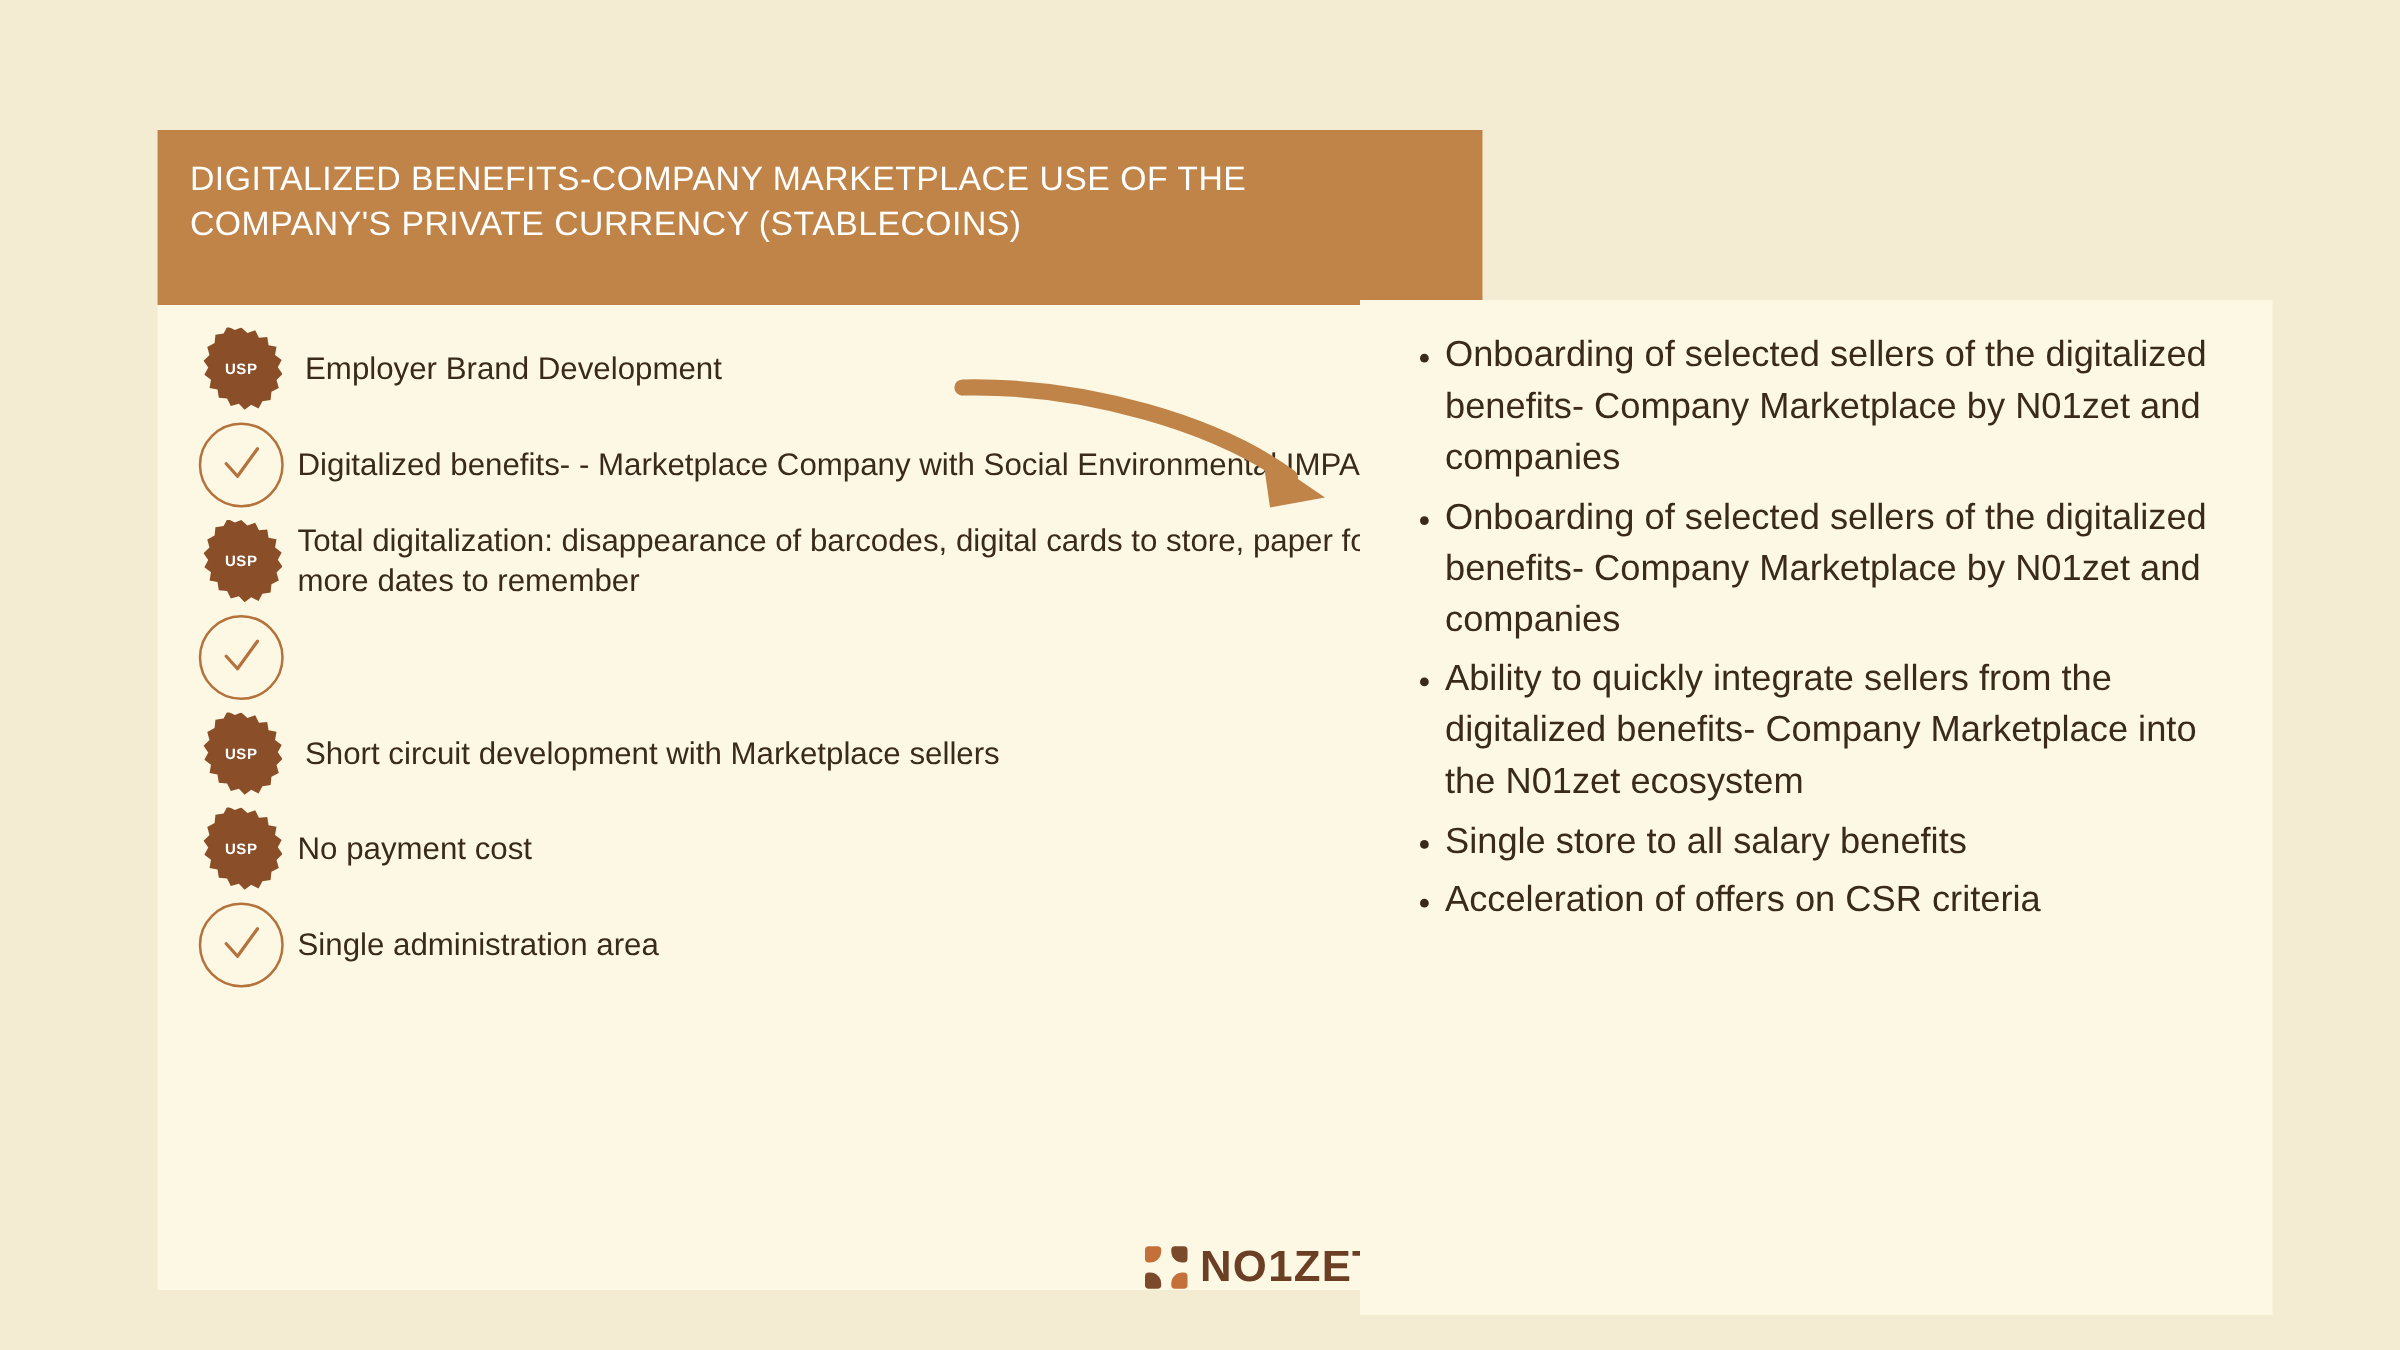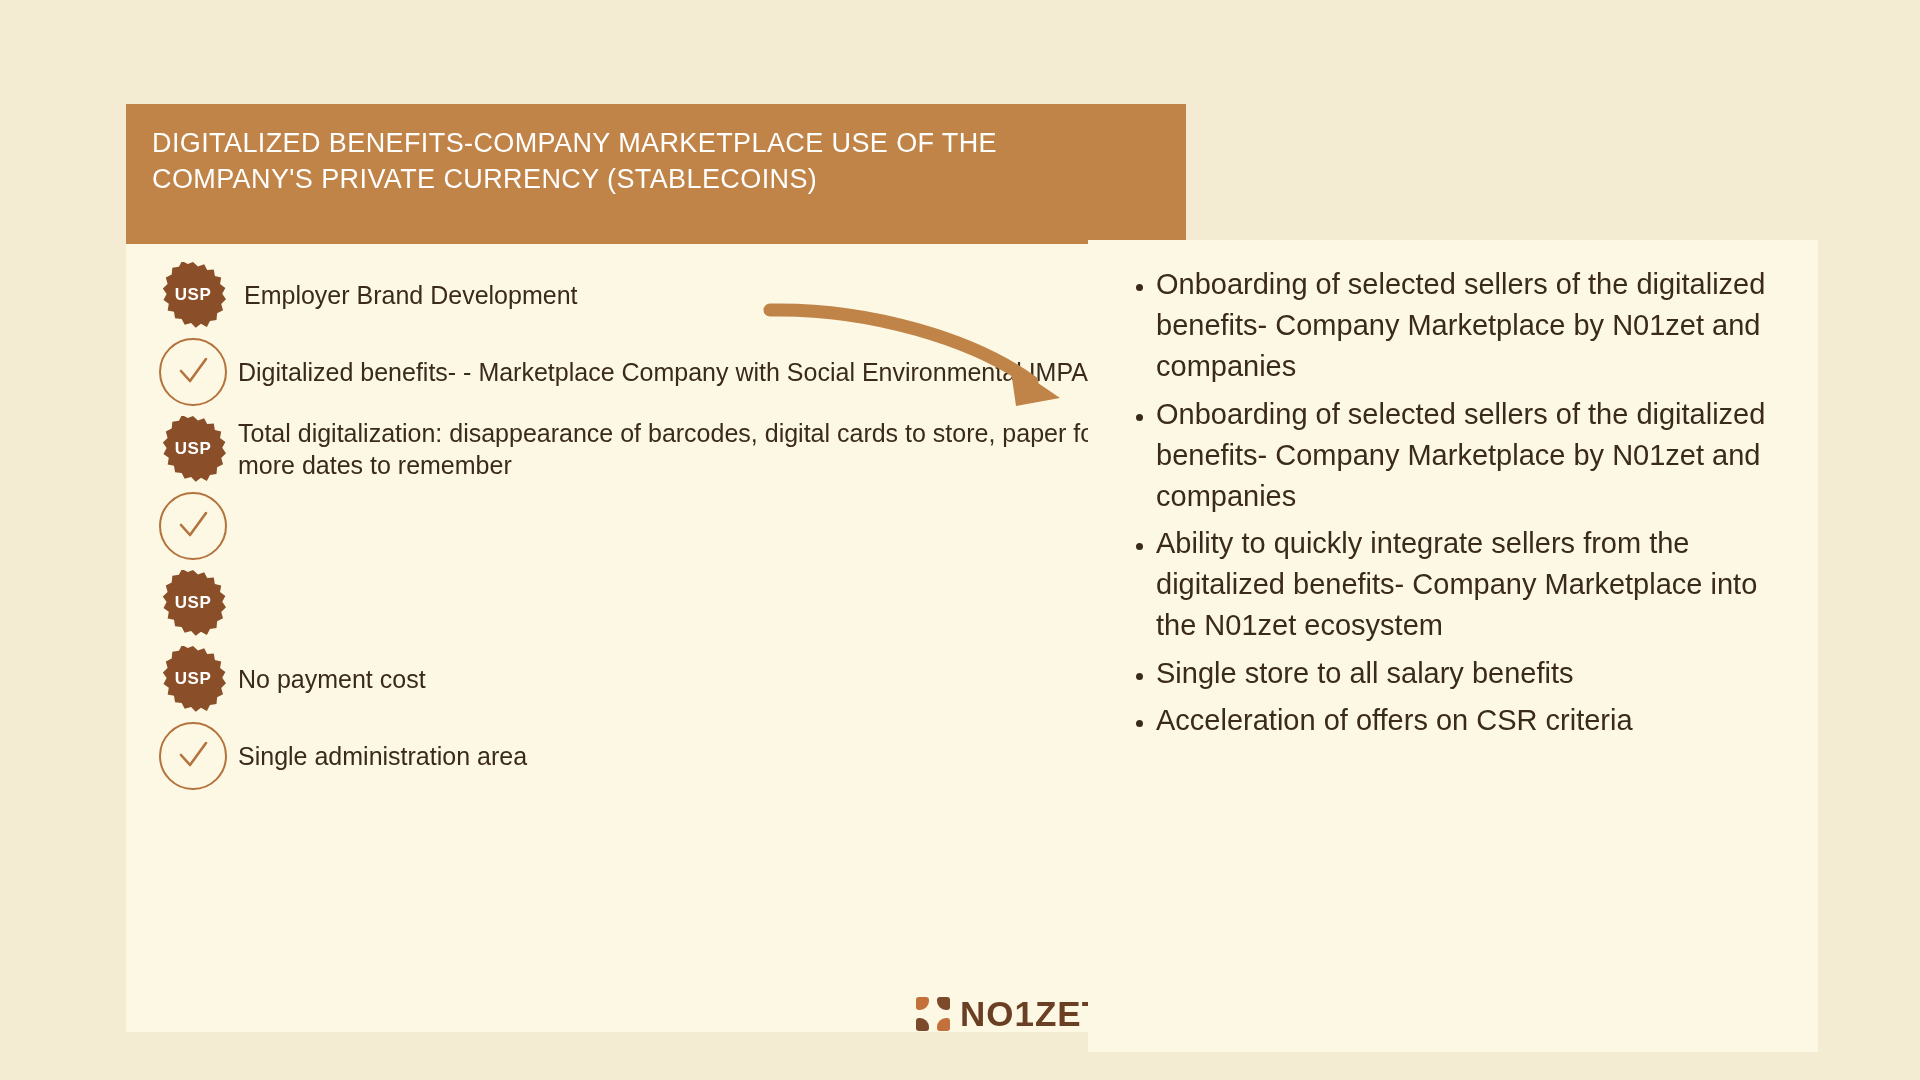--- a/index.html
+++ b/index.html
@@ -78,21 +78,21 @@
       92.8% 63.5%, 95.5% 73.2%, 86.6% 77.8%, 85.6% 87.8%, 75.7% 89.4%,
       71.0% 98.3%, 62.1% 93.6%, 54.1% 99.6%, 47.1% 92.4%, 37.4% 95.1%,
       32.8% 86.2%, 22.8% 85.2%, 21.2% 75.3%, 11.6% 73.3%, 13.3% 63.4%,
       5.3% 57.4%, 10.0% 48.5%, 4.3% 40.2%, 11.5% 33.2%, 8.8% 23.5%,
       17.7% 18.9%, 18.7% 8.9%, 28.6% 7.3%, 33.3% -1.6%, 42.2% 3.1%
     );
   }
   .badge-usp .badge-label {
     position: relative;
     color: #ffffff;
-    font-size: 17px;
+    font-size: 12px;
     font-weight: bold;
     letter-spacing: 0.5px;
   }
 
   
   .badge-check {
     width: 68px;
     height: 68px;
     border: 2.5px solid #b4723c;
     border-radius: 50%;
@@ -227,20 +227,21 @@
       </span>
     </li>
 
     <li class="usp-row">
       <span class="icon-wrap">
         <span class="badge-usp">
           <span class="star"></span>
           <span class="badge-label">USP</span>
         </span>
       </span>
+      <span class="usp-text indent-a">Short circuit development with Marketplace sellers</span>
     </li>
 
 
     <li class="usp-row">
       <span class="icon-wrap">
         <span class="badge-usp">
           <span class="star"></span>
           <span class="badge-label">USP</span>
         </span>
       </span>

